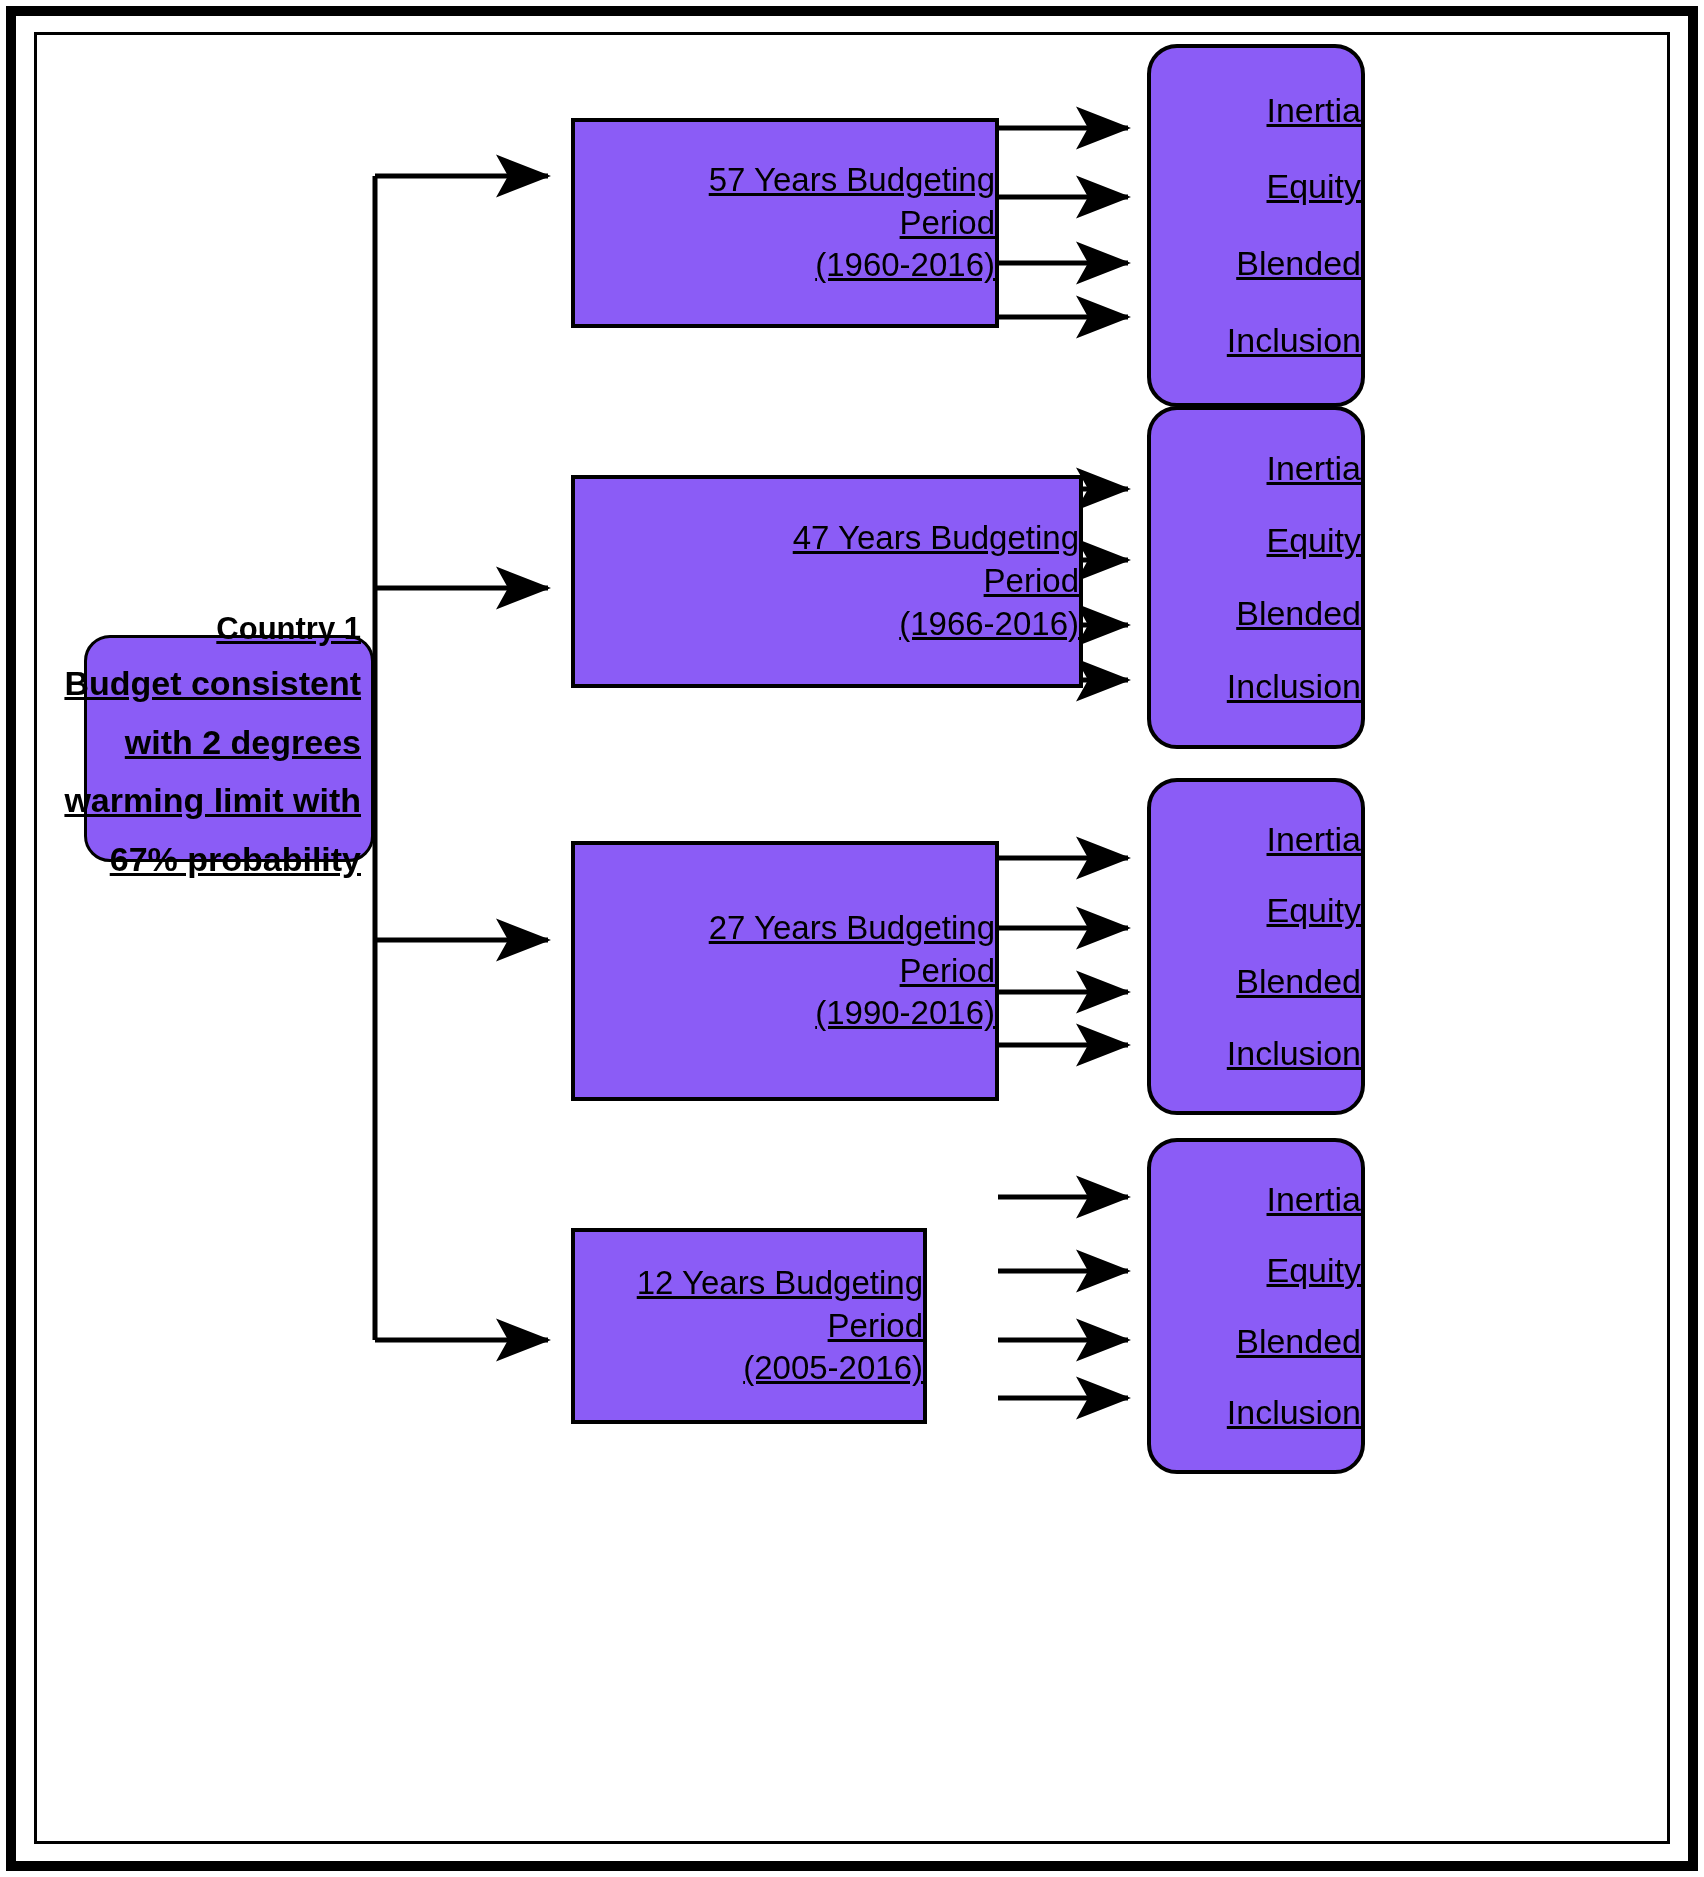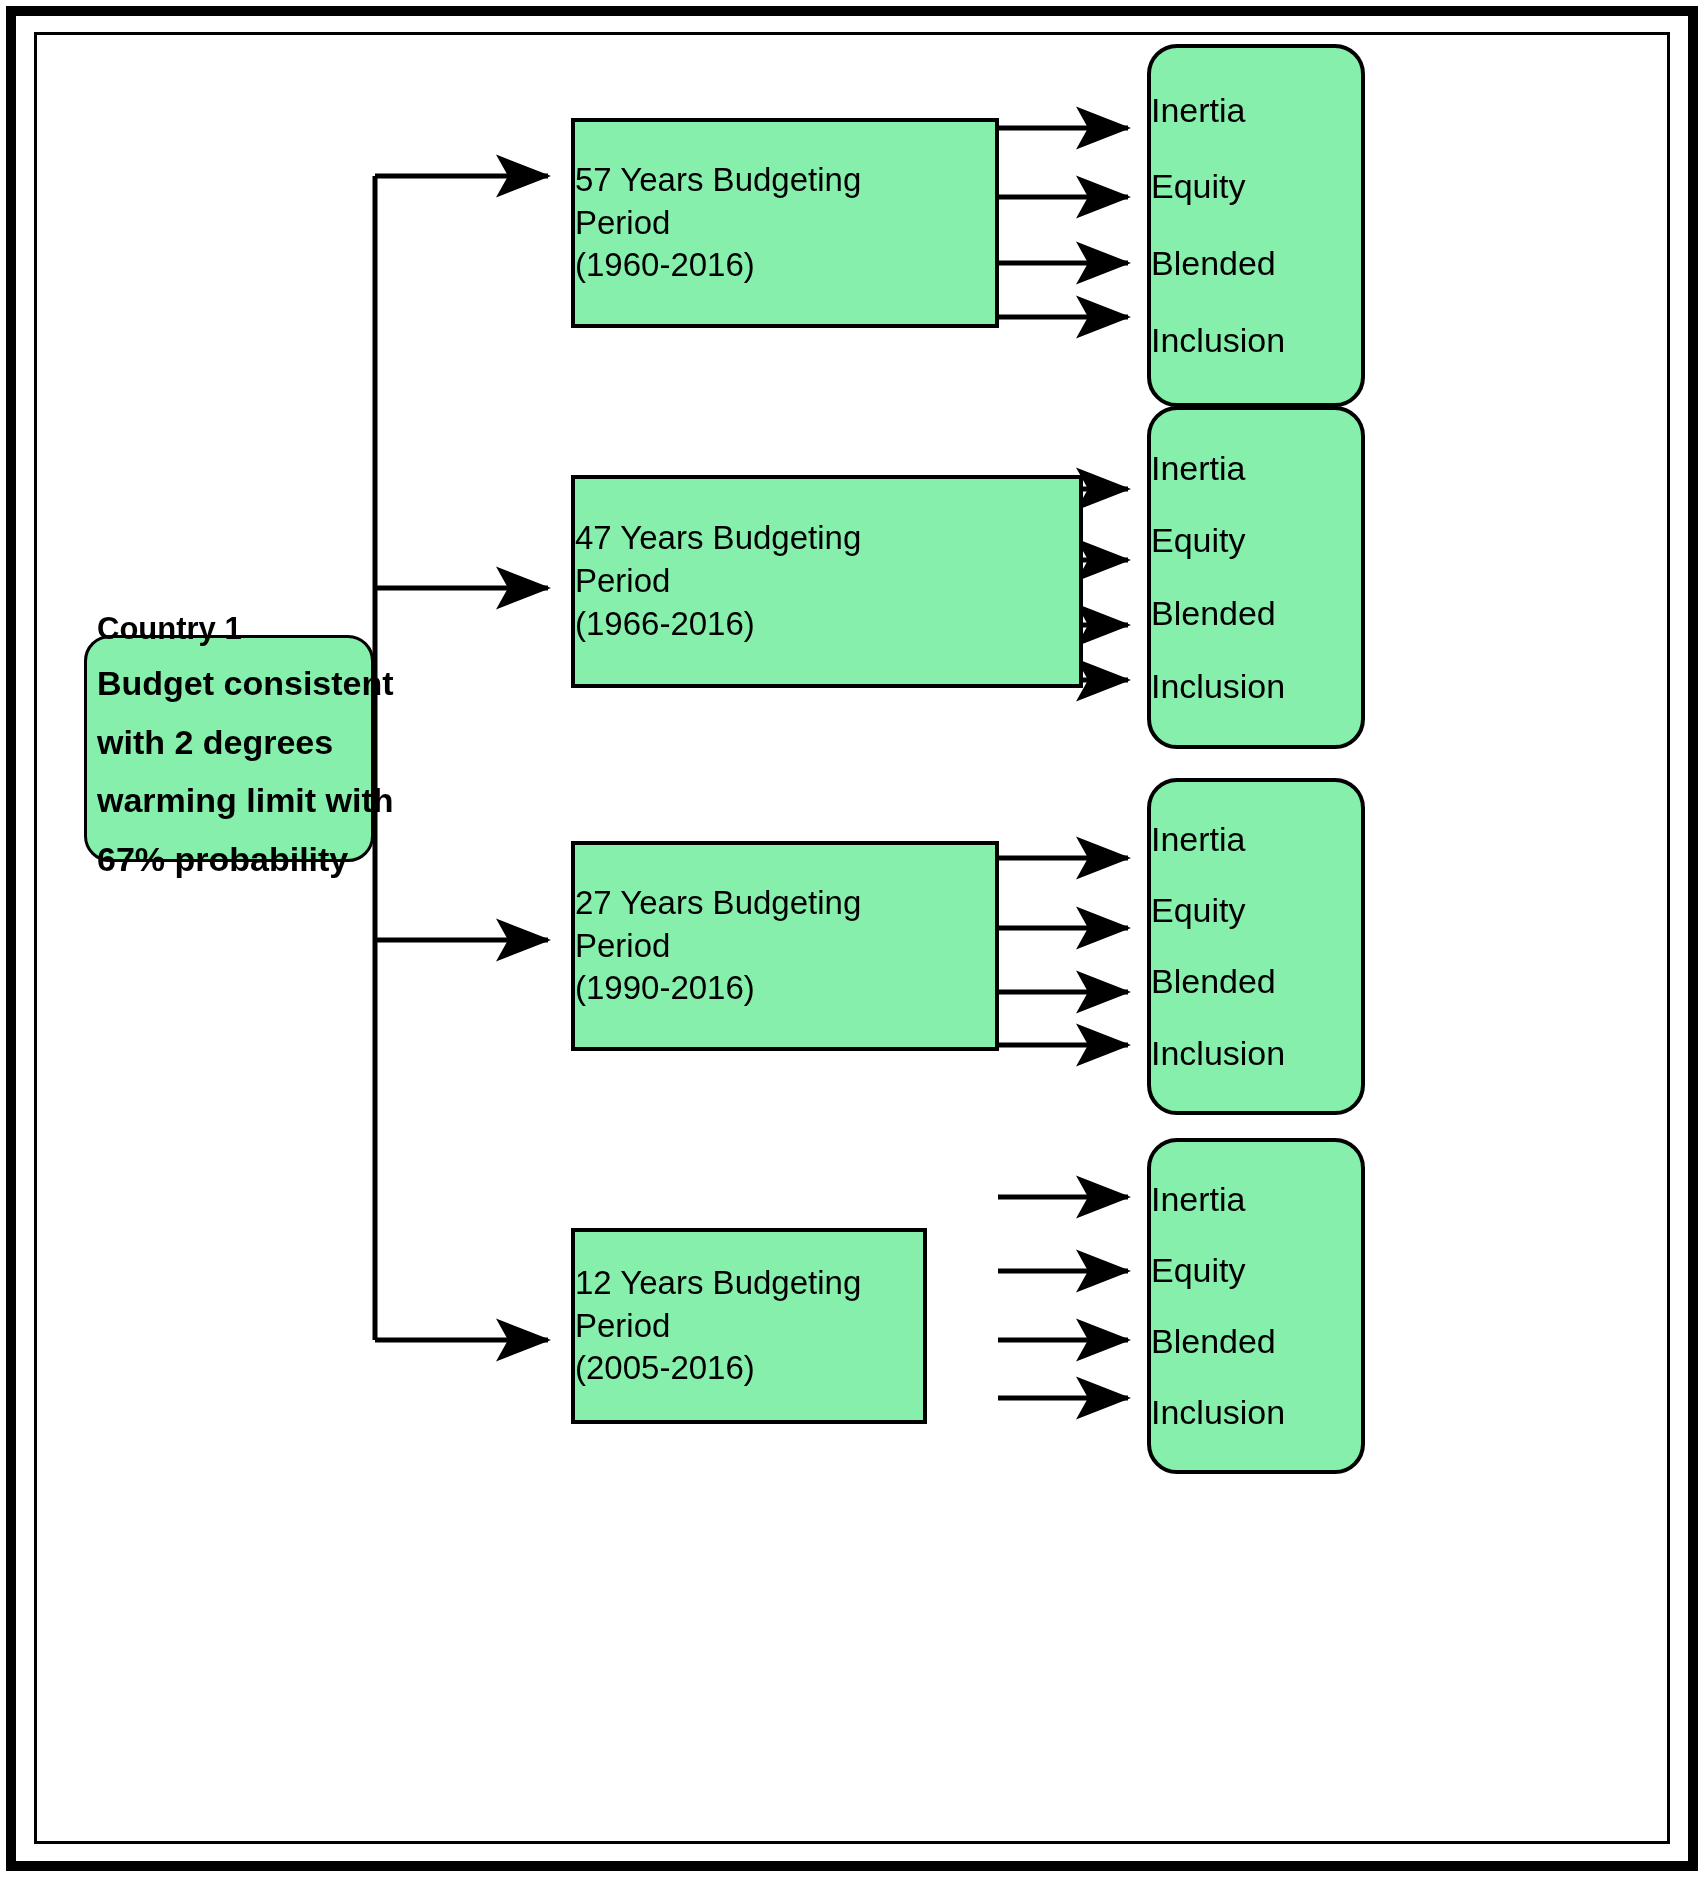--- a/index.html
+++ b/index.html
@@ -35,27 +35,28 @@
     width: 1636px;
     height: 1812px;
     border: 3px solid #000000;
     box-sizing: border-box;
   }
 
   
   .node {
     position: absolute;
     box-sizing: border-box;
-    background: #86efac;
+    background: #8b5cf6;
     display: flex;
     flex-direction: column;
-    align-items: flex-start;
+    align-items: flex-end;
     justify-content: center;
     text-align: center;
     color: #000000;
+    text-decoration: underline;
   }
 
   .source-node {
     border: 3px solid #000000;
     border-radius: 26px;
     padding: 24px 10px;
   }
   .source-title {
     font-size: 31px;
     font-weight: bold;
@@ -175,21 +176,21 @@
     <div class="period-line">(1966-2016)</div>
   </div>
 
   <div class="node outcome-node" style="left:1147px; top:406px; width:218px; height:343px; padding:22px 0;">
     <div class="outcome-line">Inertia</div>
     <div class="outcome-line">Equity</div>
     <div class="outcome-line">Blended</div>
     <div class="outcome-line">Inclusion</div>
   </div>
 
-  <div class="node period-node" style="left:571px; top:841px; width:428px; height:210px;">
+  <div class="node period-node" style="left:571px; top:841px; width:428px; height:260px;">
     <div class="period-line">27 Years Budgeting</div>
     <div class="period-line">Period</div>
     <div class="period-line">(1990-2016)</div>
   </div>
 
   <div class="node outcome-node" style="left:1147px; top:778px; width:218px; height:337px; padding:22px 0;">
     <div class="outcome-line">Inertia</div>
     <div class="outcome-line">Equity</div>
     <div class="outcome-line">Blended</div>
     <div class="outcome-line">Inclusion</div>

